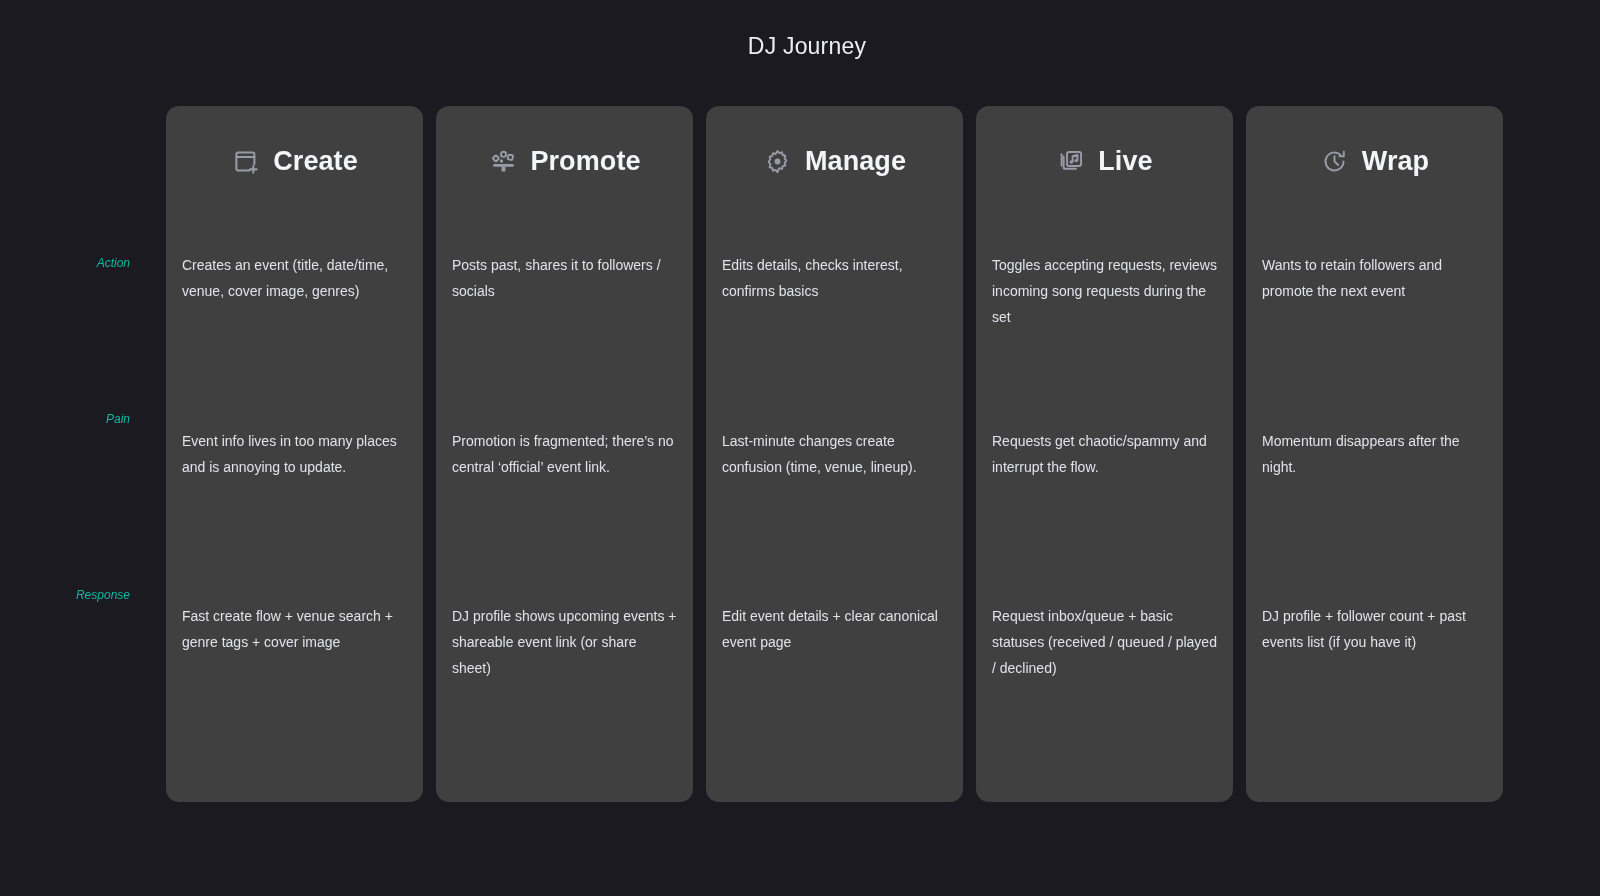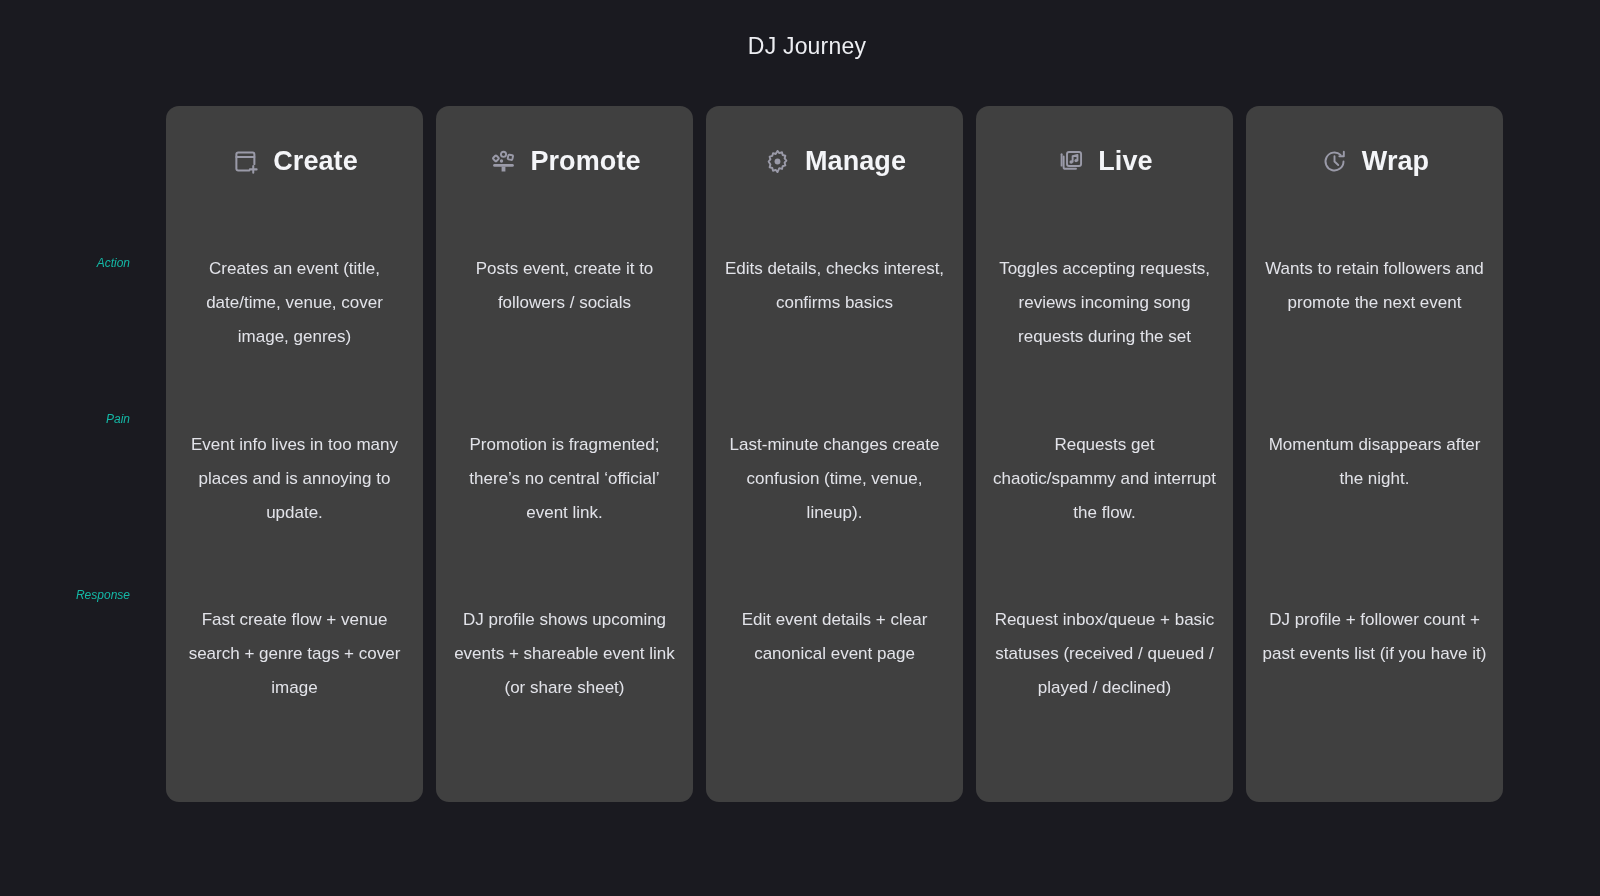--- a/index.html
+++ b/index.html
@@ -76,23 +76,23 @@
     font-size: 27px;
     font-weight: 700;
     color: #f4f5f8;
     letter-spacing: 0.1px;
     white-space: nowrap;
   }
 
   
   .cell {
     padding: 0 16px;
-    text-align: center;
-    font-size: 17px;
-    line-height: 34px;
+    text-align: left;
+    font-size: 14px;
+    line-height: 26px;
     color: #e2e3e9;
   }
 
   .cell.row-action    { height: 178px; padding-top: 58px; }
   .cell.row-pain      { height: 175px; padding-top: 56px; }
   .cell.row-response  { height: 255px; padding-top: 56px; }
 
   
   .row-labels {
     position: absolute;
@@ -155,21 +155,21 @@
             <circle cx="12" cy="5.6" r="2.3"></circle>
             <rect x="16" y="6.2" width="4.2" height="4.2" rx="0.9" transform="rotate(12 18.1 8.3)"></rect>
             <rect x="3.2" y="7.2" width="4.1" height="4.1" rx="0.8" transform="rotate(45 5.25 9.25)"></rect>
             <circle cx="10.2" cy="11.6" r="1.5" fill="currentColor" stroke="none"></circle>
             <path d="M4 15.5h16" stroke-width="2.4"></path>
             <path d="M10.3 16.5h3.4v4.4h-3.4z" fill="currentColor" stroke="none"></path>
           </svg>
         </span>
         <span class="col-title">Promote</span>
       </div>
-      <div class="cell row-action">Posts event, create it to followers / socials</div>
+      <div class="cell row-action">Posts past, shares it to followers / socials</div>
       <div class="cell row-pain">Promotion is fragmented; there’s no central ‘official’ event link.</div>
       <div class="cell row-response">DJ profile shows upcoming events + shareable event link (or share sheet)</div>
     </div>
 
     <div class="column">
       <div class="col-header">
         <span class="icon">
           <svg width="27" height="27" viewBox="0 0 24 24" fill="none" stroke="currentColor" stroke-width="1.7" stroke-linecap="round" stroke-linejoin="round">
             <path d="M12 2.6l1.6 1.9 2.4-.7.6 2.4 2.4.7-.7 2.4 1.6 1.9-1.6 1.9.7 2.4-2.4.7-.6 2.4-2.4-.7L12 21.4l-1.6-1.9-2.4.7-.6-2.4-2.4-.7.7-2.4L4.1 12l1.6-1.9-.7-2.4 2.4-.7.6-2.4 2.4.7z"></path>
             <circle cx="12" cy="12" r="2.6" fill="currentColor" stroke="none"></circle>

